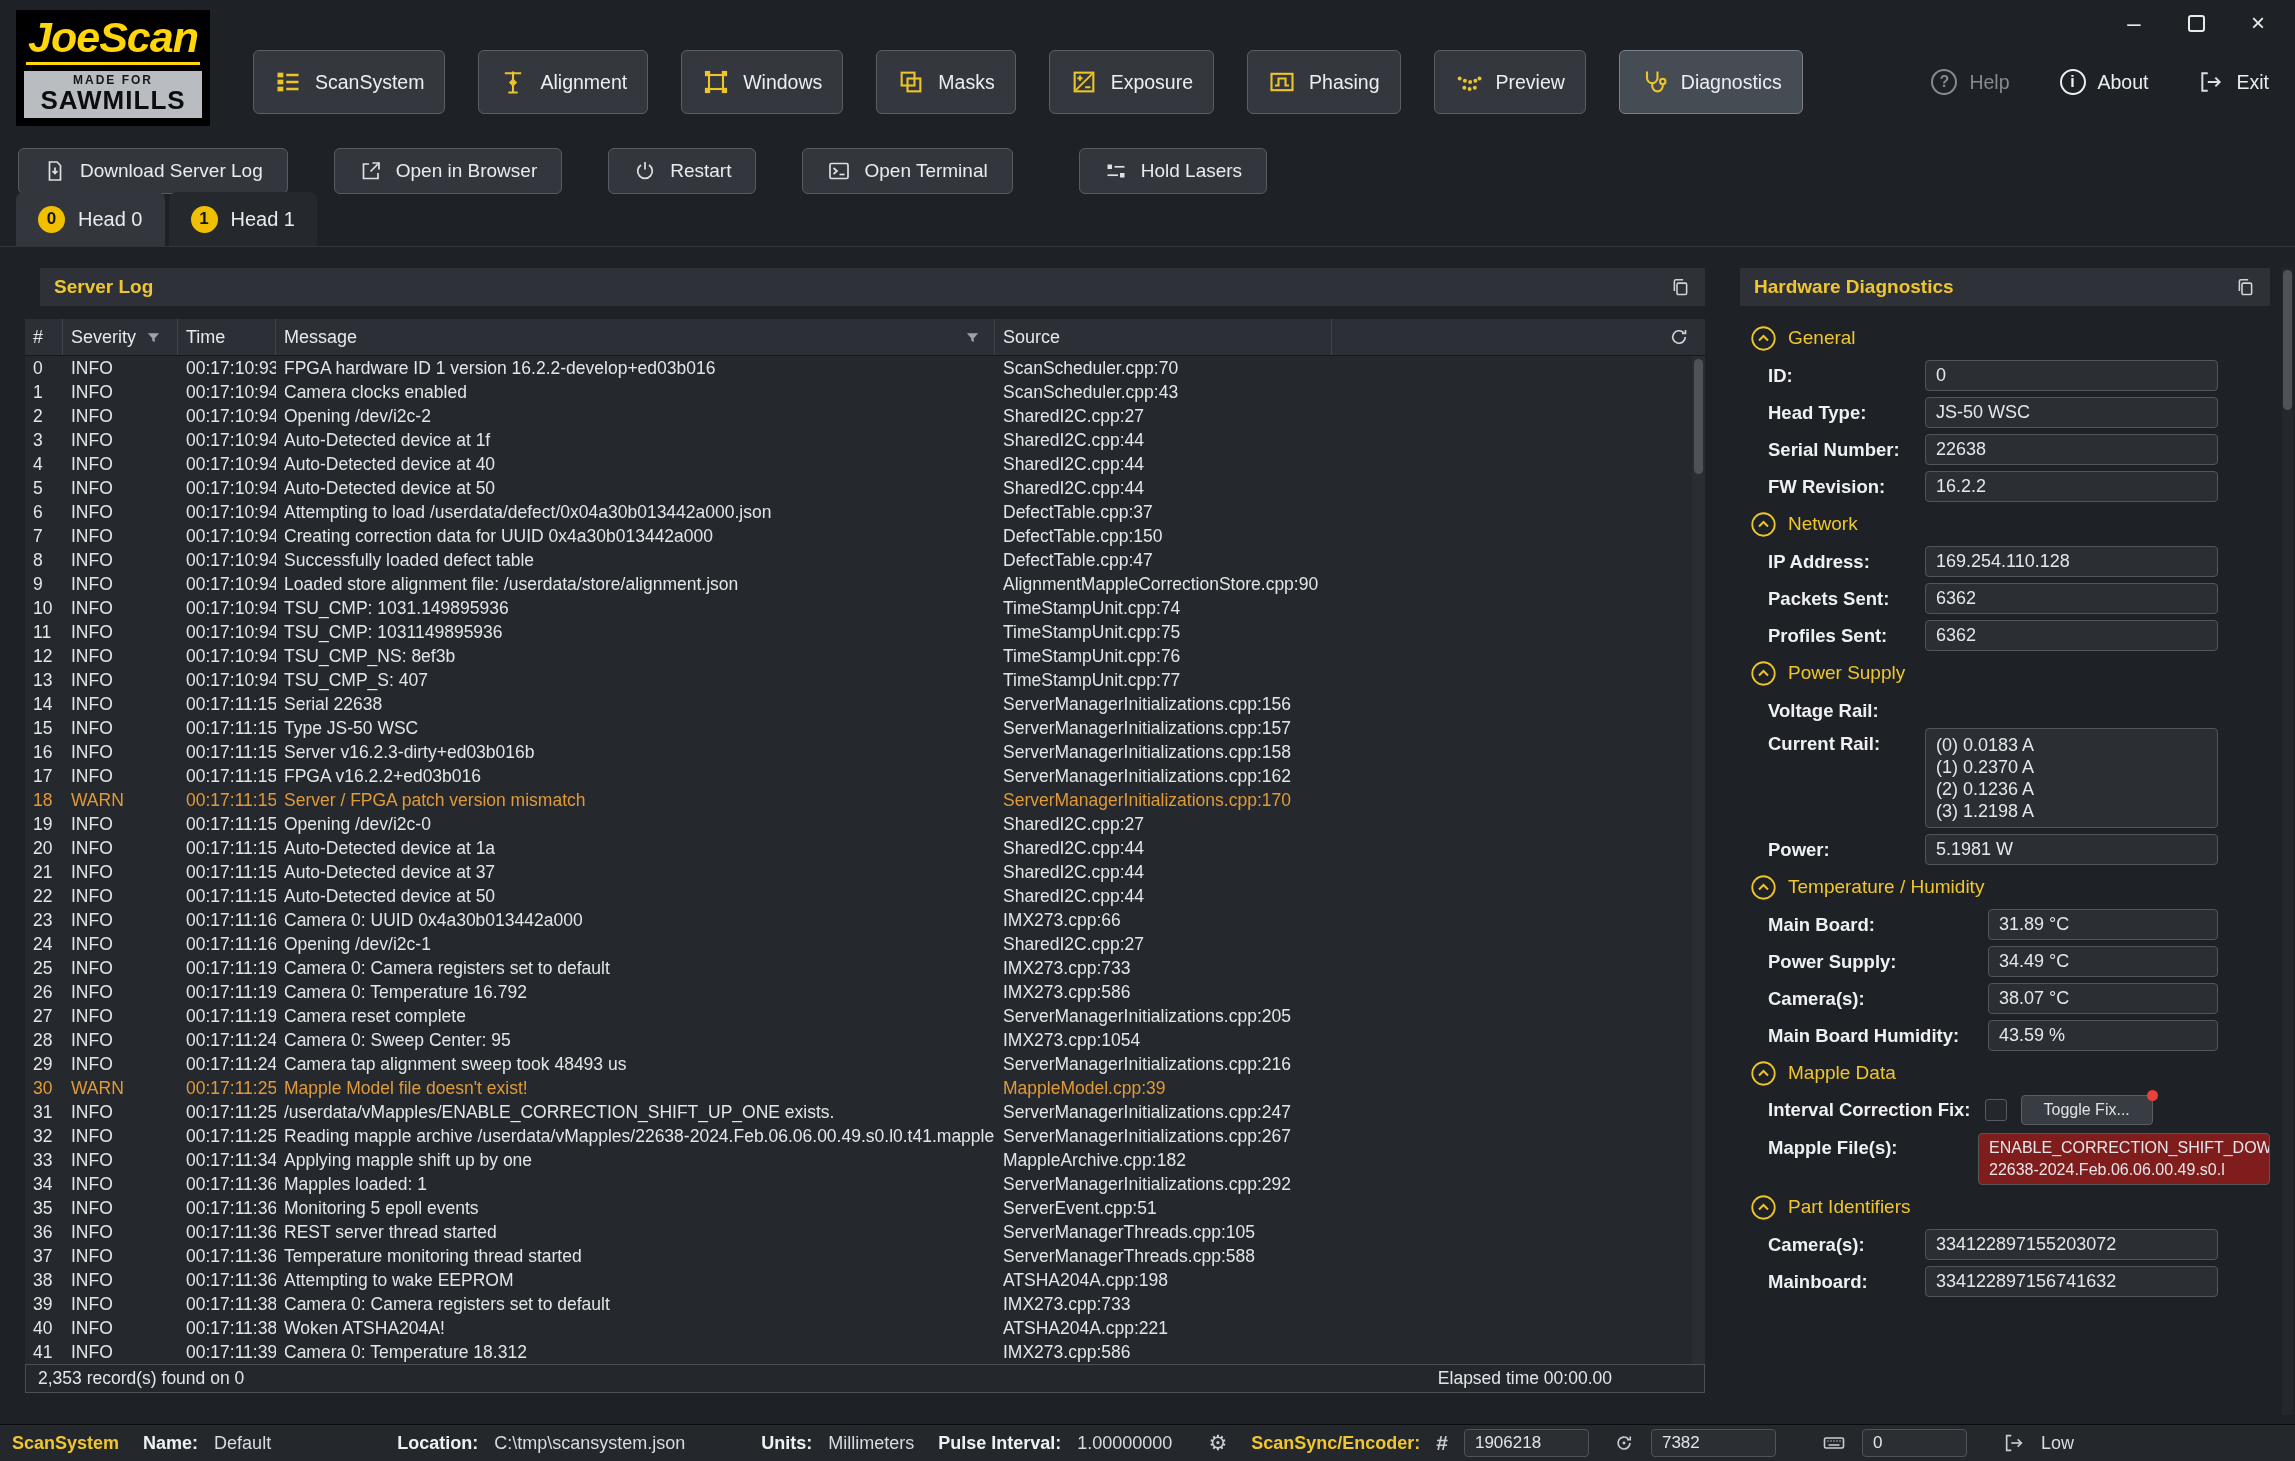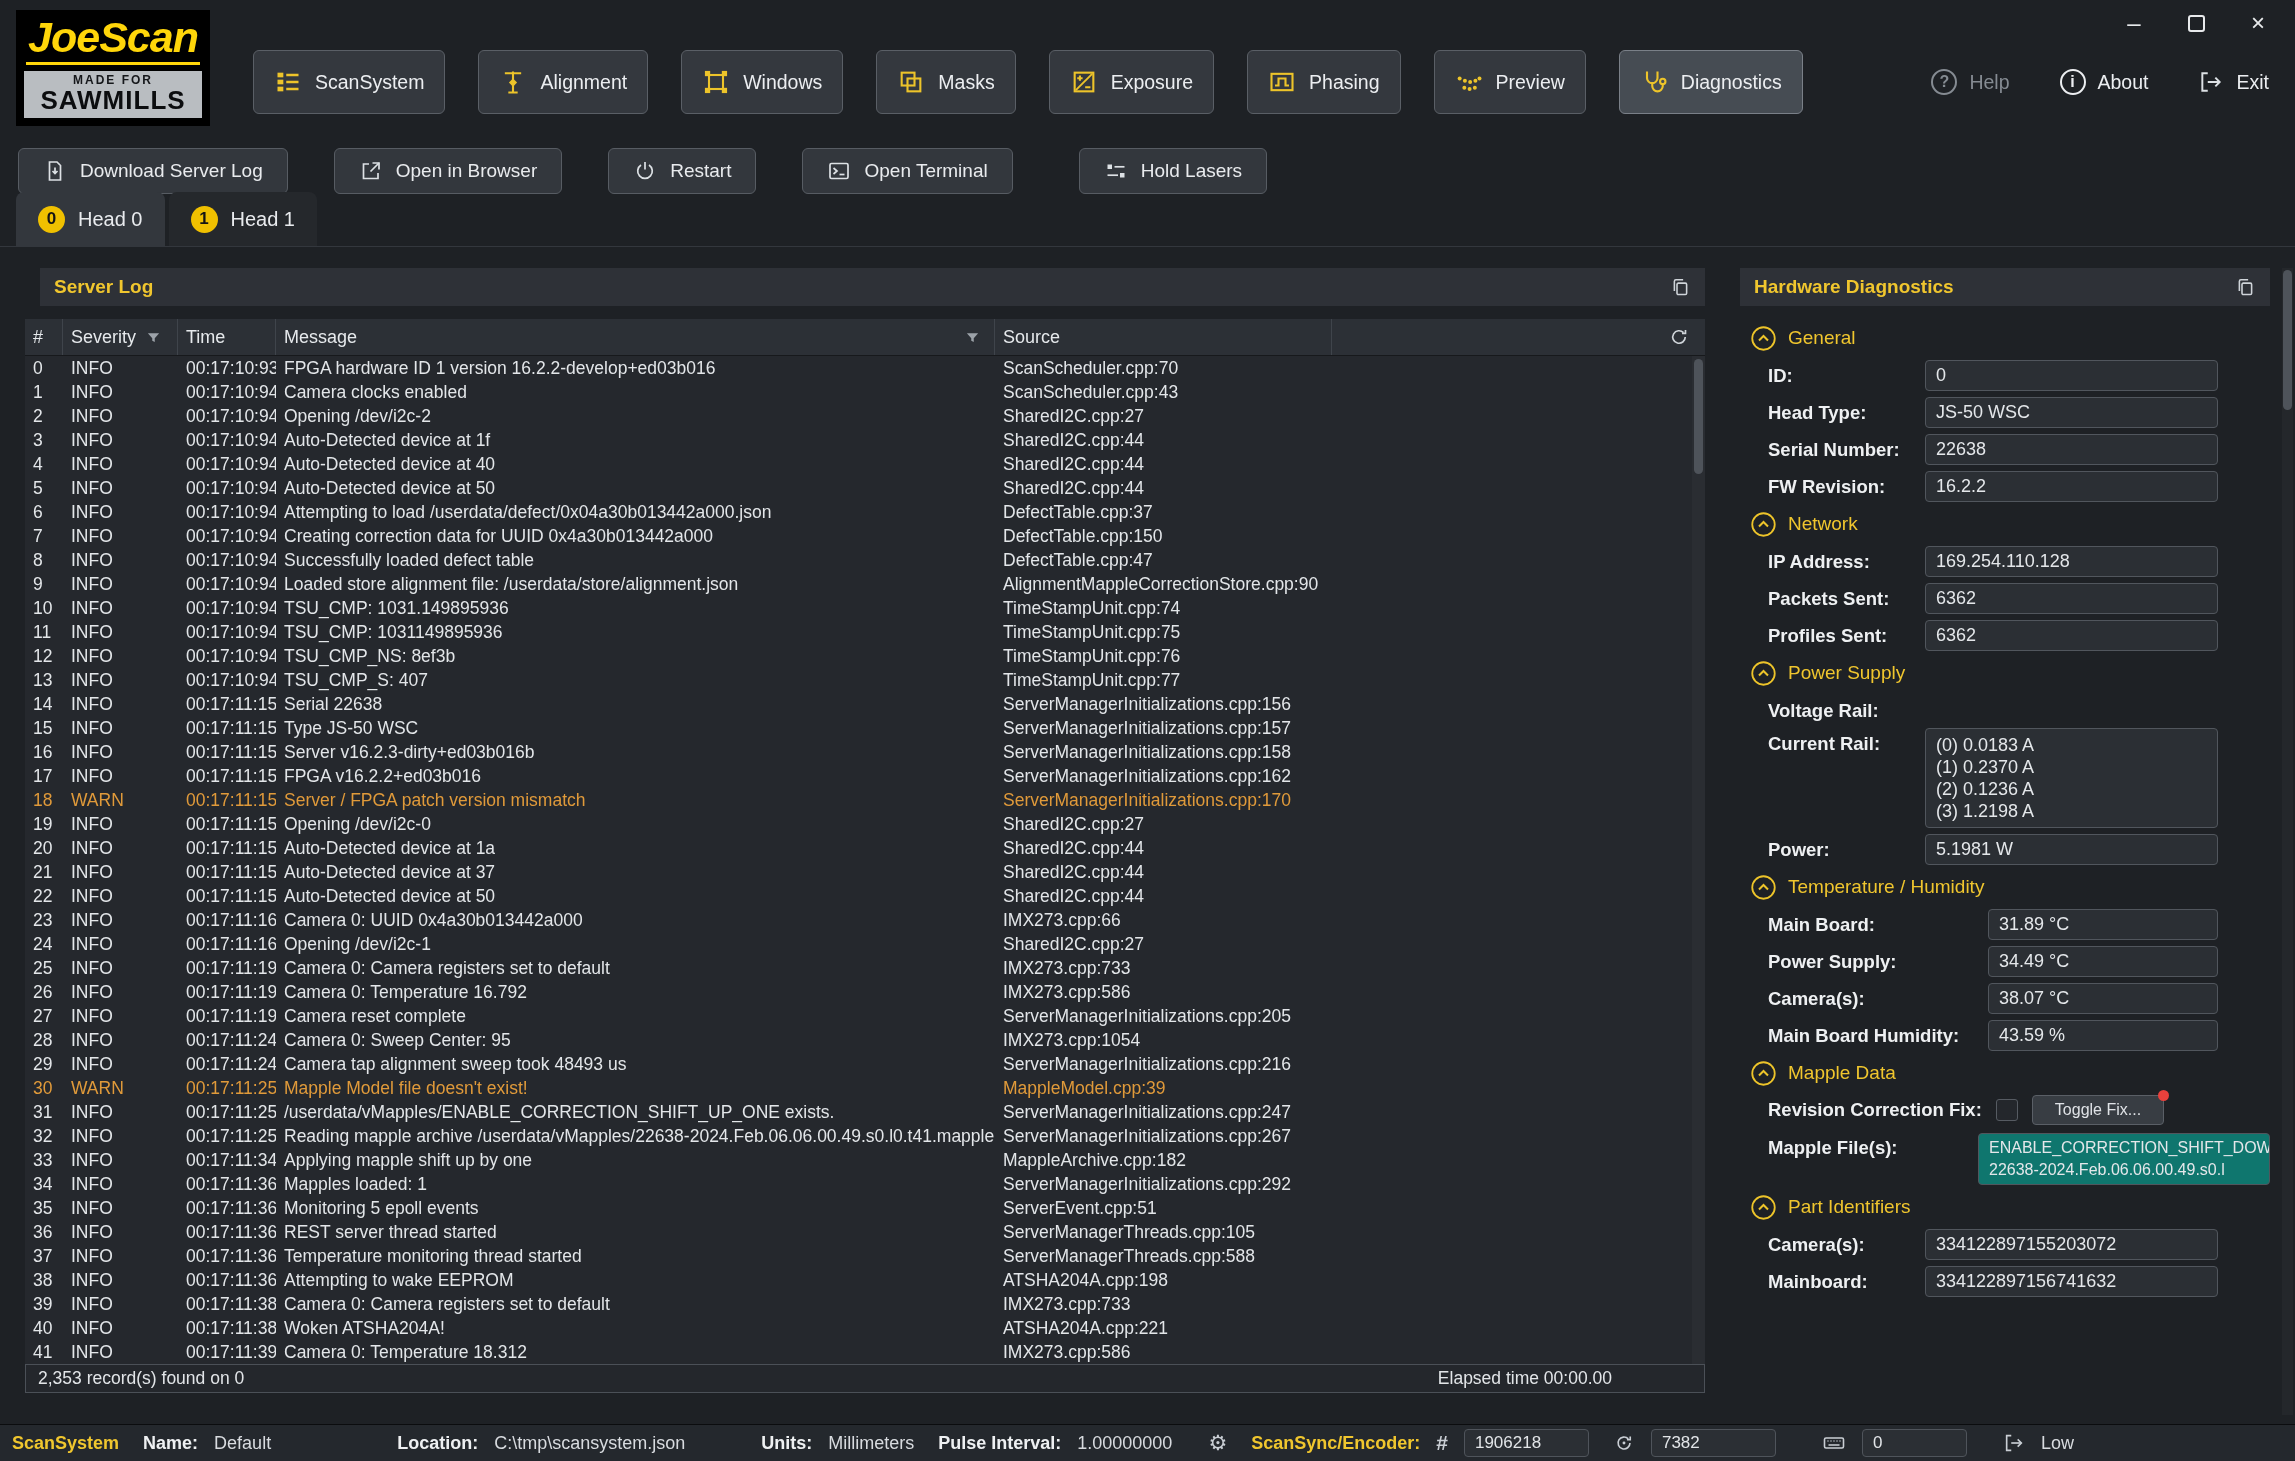--- a/index.html
+++ b/index.html
@@ -82,21 +82,21 @@
   .field.multiline{align-items:flex-start;}
   .field.multiline .flabel{padding-top:5px;}
   .field.multiline .fbox{white-space:pre-line;line-height:22px;padding:5px 10px;display:block;}
   .intrinsic-row{display:flex;align-items:center;margin-bottom:8px;}
   .intrinsic-row .flabel{width:auto;margin-right:14px;}
   .checkbox{width:22px;height:22px;border:1px solid #565b62;background:#24272c;border-radius:3px;margin-right:14px;flex:none;}
   .toggle-btn{position:relative;padding:5px 22px;background:#383d43;border:1px solid #5a5f66;border-radius:4px;font-size:16px;color:#dfe2e6;}
   .toggle-btn .dot{position:absolute;top:-6px;right:-6px;width:11px;height:11px;border-radius:50%;background:#e8413c;}
   .file-row{display:flex;margin-bottom:6px;align-items:flex-start;}
   .file-row .flabel{width:210px;flex:none;padding-top:4px;}
-  .file-box{flex:1;margin-right:-52px;background:#0f766e;border:1px solid #51565d;border-radius:4px;padding:3px 10px;font-size:16px;line-height:22px;white-space:pre;overflow:hidden;color:#e4e7ea;}
+  .file-box{flex:1;margin-right:-52px;background:#7f1d1d;border:1px solid #51565d;border-radius:4px;padding:3px 10px;font-size:16px;line-height:22px;white-space:pre;overflow:hidden;color:#e4e7ea;}
 
   .win-scroll{position:absolute;right:2px;top:268px;width:11px;height:1147px;background:#24272b;}
   .win-scroll .thumb{width:9px;margin:2px auto 0;height:140px;background:#4e535a;border-radius:5px;}
 
   
   .statusbar{position:absolute;left:0;right:0;bottom:0;height:37px;background:#24282d;border-top:1px solid #0b0c0e;display:flex;align-items:center;padding:0 12px;font-size:18px;gap:16px;white-space:nowrap;}
   .sb-label{font-weight:bold;color:#eef0f2;}
   .sb-value{color:#d8dbdf;}
   .sb-yellow{color:#f0c62e;}
   .sb-box{height:28px;min-width:125px;display:flex;align-items:center;background:#2b2f34;border:1px solid #4f545b;border-radius:4px;padding:0 10px;font-size:17px;color:#e2e5e8;}
@@ -745,21 +745,21 @@
 
     <div class="hw-section">
       <div class="sec-head">
         <svg width="27" height="27" viewBox="0 0 24 24">
             <circle cx="12" cy="12" r="10" stroke="#edc42a" stroke-width="1.6" fill="none"></circle>
             <path d="M8 13.7 12 9.7l4 4" stroke="#edc42a" stroke-width="1.8" fill="none"></path>
           </svg>
         <span class="sec-title">Mapple Data</span>
       </div>
       <div class="intrinsic-row">
-        <span class="flabel">Revision Correction Fix:</span>
+        <span class="flabel">Interval Correction Fix:</span>
         <span class="checkbox"></span>
         <button class="toggle-btn">
           <span>Toggle Fix...</span>
           <span class="dot"></span>
         </button>
       </div>
       <div class="file-row">
         <span class="flabel">Mapple File(s):</span>
         <span class="file-box">ENABLE_CORRECTION_SHIFT_DOW
 22638-2024.Feb.06.06.00.49.s0.l</span>

